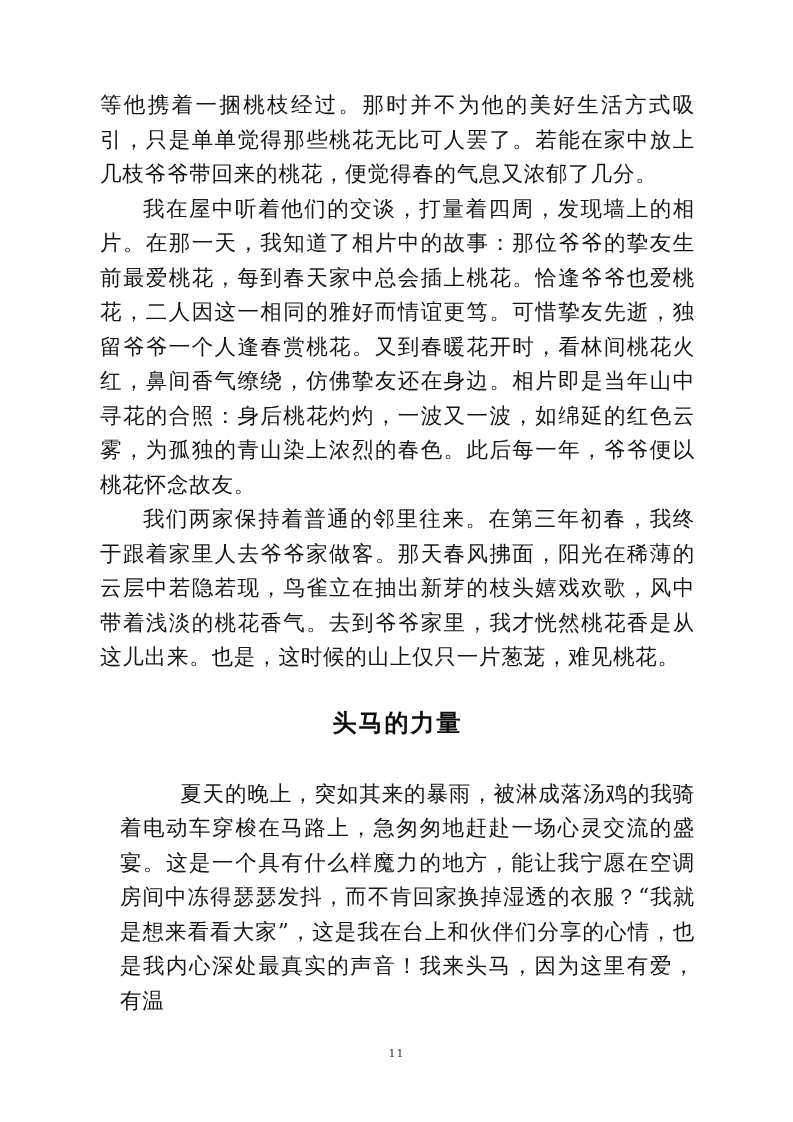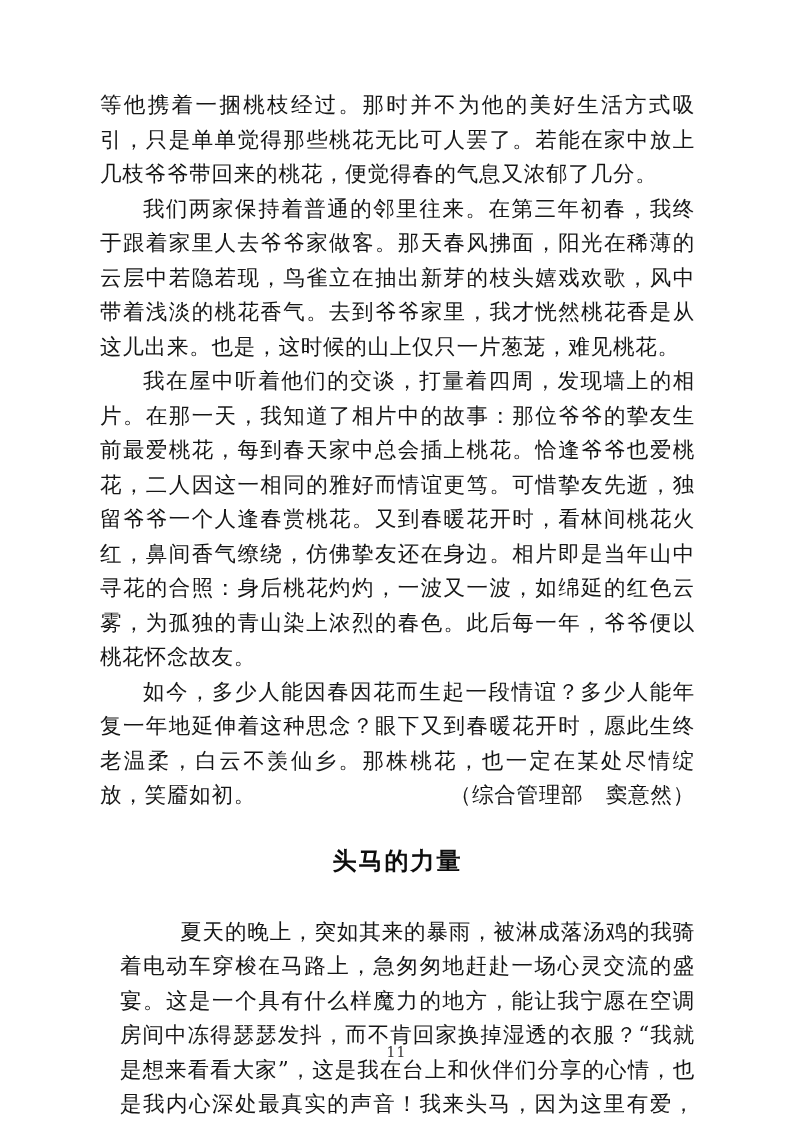--- a/index.html
+++ b/index.html
@@ -55,38 +55,34 @@
     text-indent: 2.8em;
     margin-left: 20px;
   }
   .page-number {
     position: absolute;
     left: 0;
     right: 0;
     bottom: 62px;
     text-align: center;
     font-family: "DejaVu Serif", "Liberation Serif", serif;
-    font-size: 14px;
+    font-size: 11px;
     color: #333333;
     letter-spacing: 1px;
   }
 </style>
 </head>
 <body>
 
 <div class="page">
 
   <section>
     <p class="para continuation">等他携着一捆桃枝经过。那时并不为他的美好生活方式吸引，只是单单觉得那些桃花无比可人罢了。若能在家中放上几枝爷爷带回来的桃花，便觉得春的气息又浓郁了几分。</p>
+    <p class="para">我在屋中听着他们的交谈，打量着四周，发现墙上的相片。在那一天，我知道了相片中的故事：那位爷爷的挚友生前最爱桃花，每到春天家中总会插上桃花。恰逢爷爷也爱桃花，二人因这一相同的雅好而情谊更笃。可惜挚友先逝，独留爷爷一个人逢春赏桃花。又到春暖花开时，看林间桃花火红，鼻间香气缭绕，仿佛挚友还在身边。相片即是当年山中寻花的合照：身后桃花灼灼，一波又一波，如绵延的红色云雾，为孤独的青山染上浓烈的春色。此后每一年，爷爷便以桃花怀念故友。</p>
     <p class="para">我们两家保持着普通的邻里往来。在第三年初春，我终于跟着家里人去爷爷家做客。那天春风拂面，阳光在稀薄的云层中若隐若现，鸟雀立在抽出新芽的枝头嬉戏欢歌，风中带着浅淡的桃花香气。去到爷爷家里，我才恍然桃花香是从这儿出来。也是，这时候的山上仅只一片葱茏，难见桃花。</p>
-    <p class="para">我在屋中听着他们的交谈，打量着四周，发现墙上的相片。在那一天，我知道了相片中的故事：那位爷爷的挚友生前最爱桃花，每到春天家中总会插上桃花。恰逢爷爷也爱桃花，二人因这一相同的雅好而情谊更笃。可惜挚友先逝，独留爷爷一个人逢春赏桃花。又到春暖花开时，看林间桃花火红，鼻间香气缭绕，仿佛挚友还在身边。相片即是当年山中寻花的合照：身后桃花灼灼，一波又一波，如绵延的红色云雾，为孤独的青山染上浓烈的春色。此后每一年，爷爷便以桃花怀念故友。</p>
-    <p class="para clearfix">
-      <span>如今，多少人能因春因花而生起一段情谊？多少人能年复一年地延伸着这种思念？眼下又到春暖花开时，愿此生终老温柔，白云不羡仙乡。那株桃花，也一定在某处尽情绽放，笑靥如初。</span>
-      <span class="attribution">（综合管理部　窦意然）</span>
-    </p>
   </section>
 
   <section>
     <h2 class="article-title">头马的力量</h2>
     <p class="para indent-large">夏天的晚上，突如其来的暴雨，被淋成落汤鸡的我骑着电动车穿梭在马路上，急匆匆地赶赴一场心灵交流的盛宴。这是一个具有什么样魔力的地方，能让我宁愿在空调房间中冻得瑟瑟发抖，而不肯回家换掉湿透的衣服？“我就是想来看看大家”，这是我在台上和伙伴们分享的心情，也是我内心深处最真实的声音！我来头马，因为这里有爱，有温</p>
   </section>
 
 </div>
 
 <div class="page-number">11</div>

